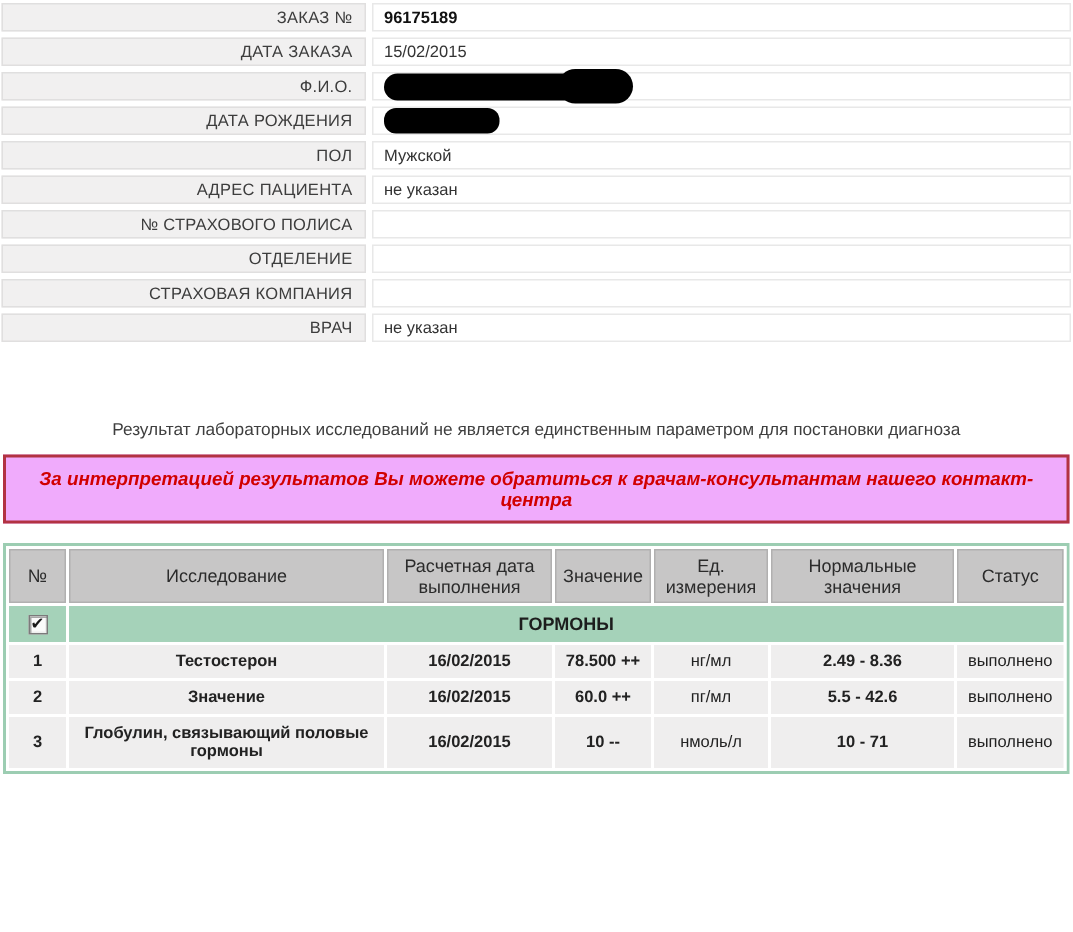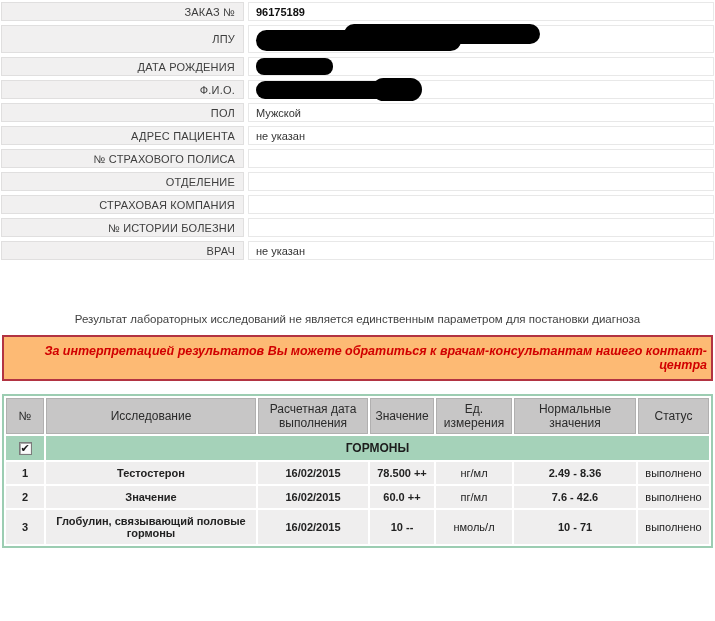--- a/index.html
+++ b/index.html
@@ -40,22 +40,22 @@
     left:116px; top:-3px; width:50px; height:23px; border-radius:12px;
   }
   .redact-dob { width:77px; height:17px; border-radius:8px; }
 
   
   .disclaimer {
     margin-top:53px; text-align:center;
     font-size:11.5px; color:#3f3f3f;
   }
   .alert-box {
-    margin:10px 2px 0 2px; border:2px solid #b23342; background:#fdba74;
-    padding:7px 4px; text-align:right;
+    margin:10px 2px 0 2px; border:2px solid #b23342; background:#f0abfc;
+    padding:7px 4px; text-align:center;
     font-style:italic; font-weight:bold; font-size:12.5px; color:#d10000;
   }
 
   
   .table-wrap { margin:13px 2px 0 2px; border:2px solid #9ccdb2; }
   table.results {
     width:100%; border-collapse:separate; border-spacing:2px;
     background:#ffffff; table-layout:fixed;
   }
   th {
@@ -83,43 +83,41 @@
 </style>
 </head>
 <body>
 
 <div class="form" id="order-form">
   <div class="f-row">
     <div class="f-label">ЗАКАЗ №</div>
     <div class="f-value bold">96175189</div>
   </div>
 
-
-  <div class="f-row tall">
-    <div class="f-label">ЛПУ</div>
+  <div class="f-row">
+    <div class="f-label">ДАТА ЗАКАЗА</div>
+    <div class="f-value">15/02/2015</div>
+  </div>
+
+
+  <div class="f-row">
+    <div class="f-label">Ф.И.О.</div>
     <div class="f-value">
-        <div class="redact redact-lpu"></div>
+        <div class="redact redact-fio"></div>
       </div>
   </div>
 
   <div class="f-row">
     <div class="f-label">ДАТА РОЖДЕНИЯ</div>
     <div class="f-value">
         <div class="redact redact-dob"></div>
       </div>
   </div>
 
   <div class="f-row">
-    <div class="f-label">Ф.И.О.</div>
-    <div class="f-value">
-        <div class="redact redact-fio"></div>
-      </div>
-  </div>
-
-  <div class="f-row">
     <div class="f-label">ПОЛ</div>
     <div class="f-value">Мужской</div>
   </div>
 
   <div class="f-row">
     <div class="f-label">АДРЕС ПАЦИЕНТА</div>
     <div class="f-value">не указан</div>
   </div>
 
   <div class="f-row">
@@ -130,24 +128,20 @@
   <div class="f-row">
     <div class="f-label">ОТДЕЛЕНИЕ</div>
     <div class="f-value"></div>
   </div>
 
   <div class="f-row">
     <div class="f-label">СТРАХОВАЯ КОМПАНИЯ</div>
     <div class="f-value"></div>
   </div>
 
-  <div class="f-row">
-    <div class="f-label">№ ИСТОРИИ БОЛЕЗНИ</div>
-    <div class="f-value"></div>
-  </div>
 
   <div class="f-row">
     <div class="f-label">ВРАЧ</div>
     <div class="f-value">не указан</div>
   </div>
 </div>
 
 <div class="disclaimer">Результат лабораторных исследований не является единственным параметром для постановки диагноза</div>
 
 <div class="alert-box">За интерпретацией результатов Вы можете обратиться к врачам-консультантам нашего контакт-центра</div>
@@ -193,21 +187,21 @@
     <td class="bold">2.49 - 8.36</td>
     <td>выполнено</td>
   </tr>
 
   <tr>
     <td class="bold">2</td>
     <td class="bold">Значение</td>
     <td class="bold">16/02/2015</td>
     <td class="bold">60.0 ++</td>
     <td>пг/мл</td>
-    <td class="bold">7.6 - 42.6</td>
+    <td class="bold">5.5 - 42.6</td>
     <td>выполнено</td>
   </tr>
 
   <tr>
     <td class="bold">3</td>
     <td class="bold">Глобулин, связывающий половые гормоны</td>
     <td class="bold">16/02/2015</td>
     <td class="bold">10 --</td>
     <td>нмоль/л</td>
     <td class="bold">10 - 71</td>

